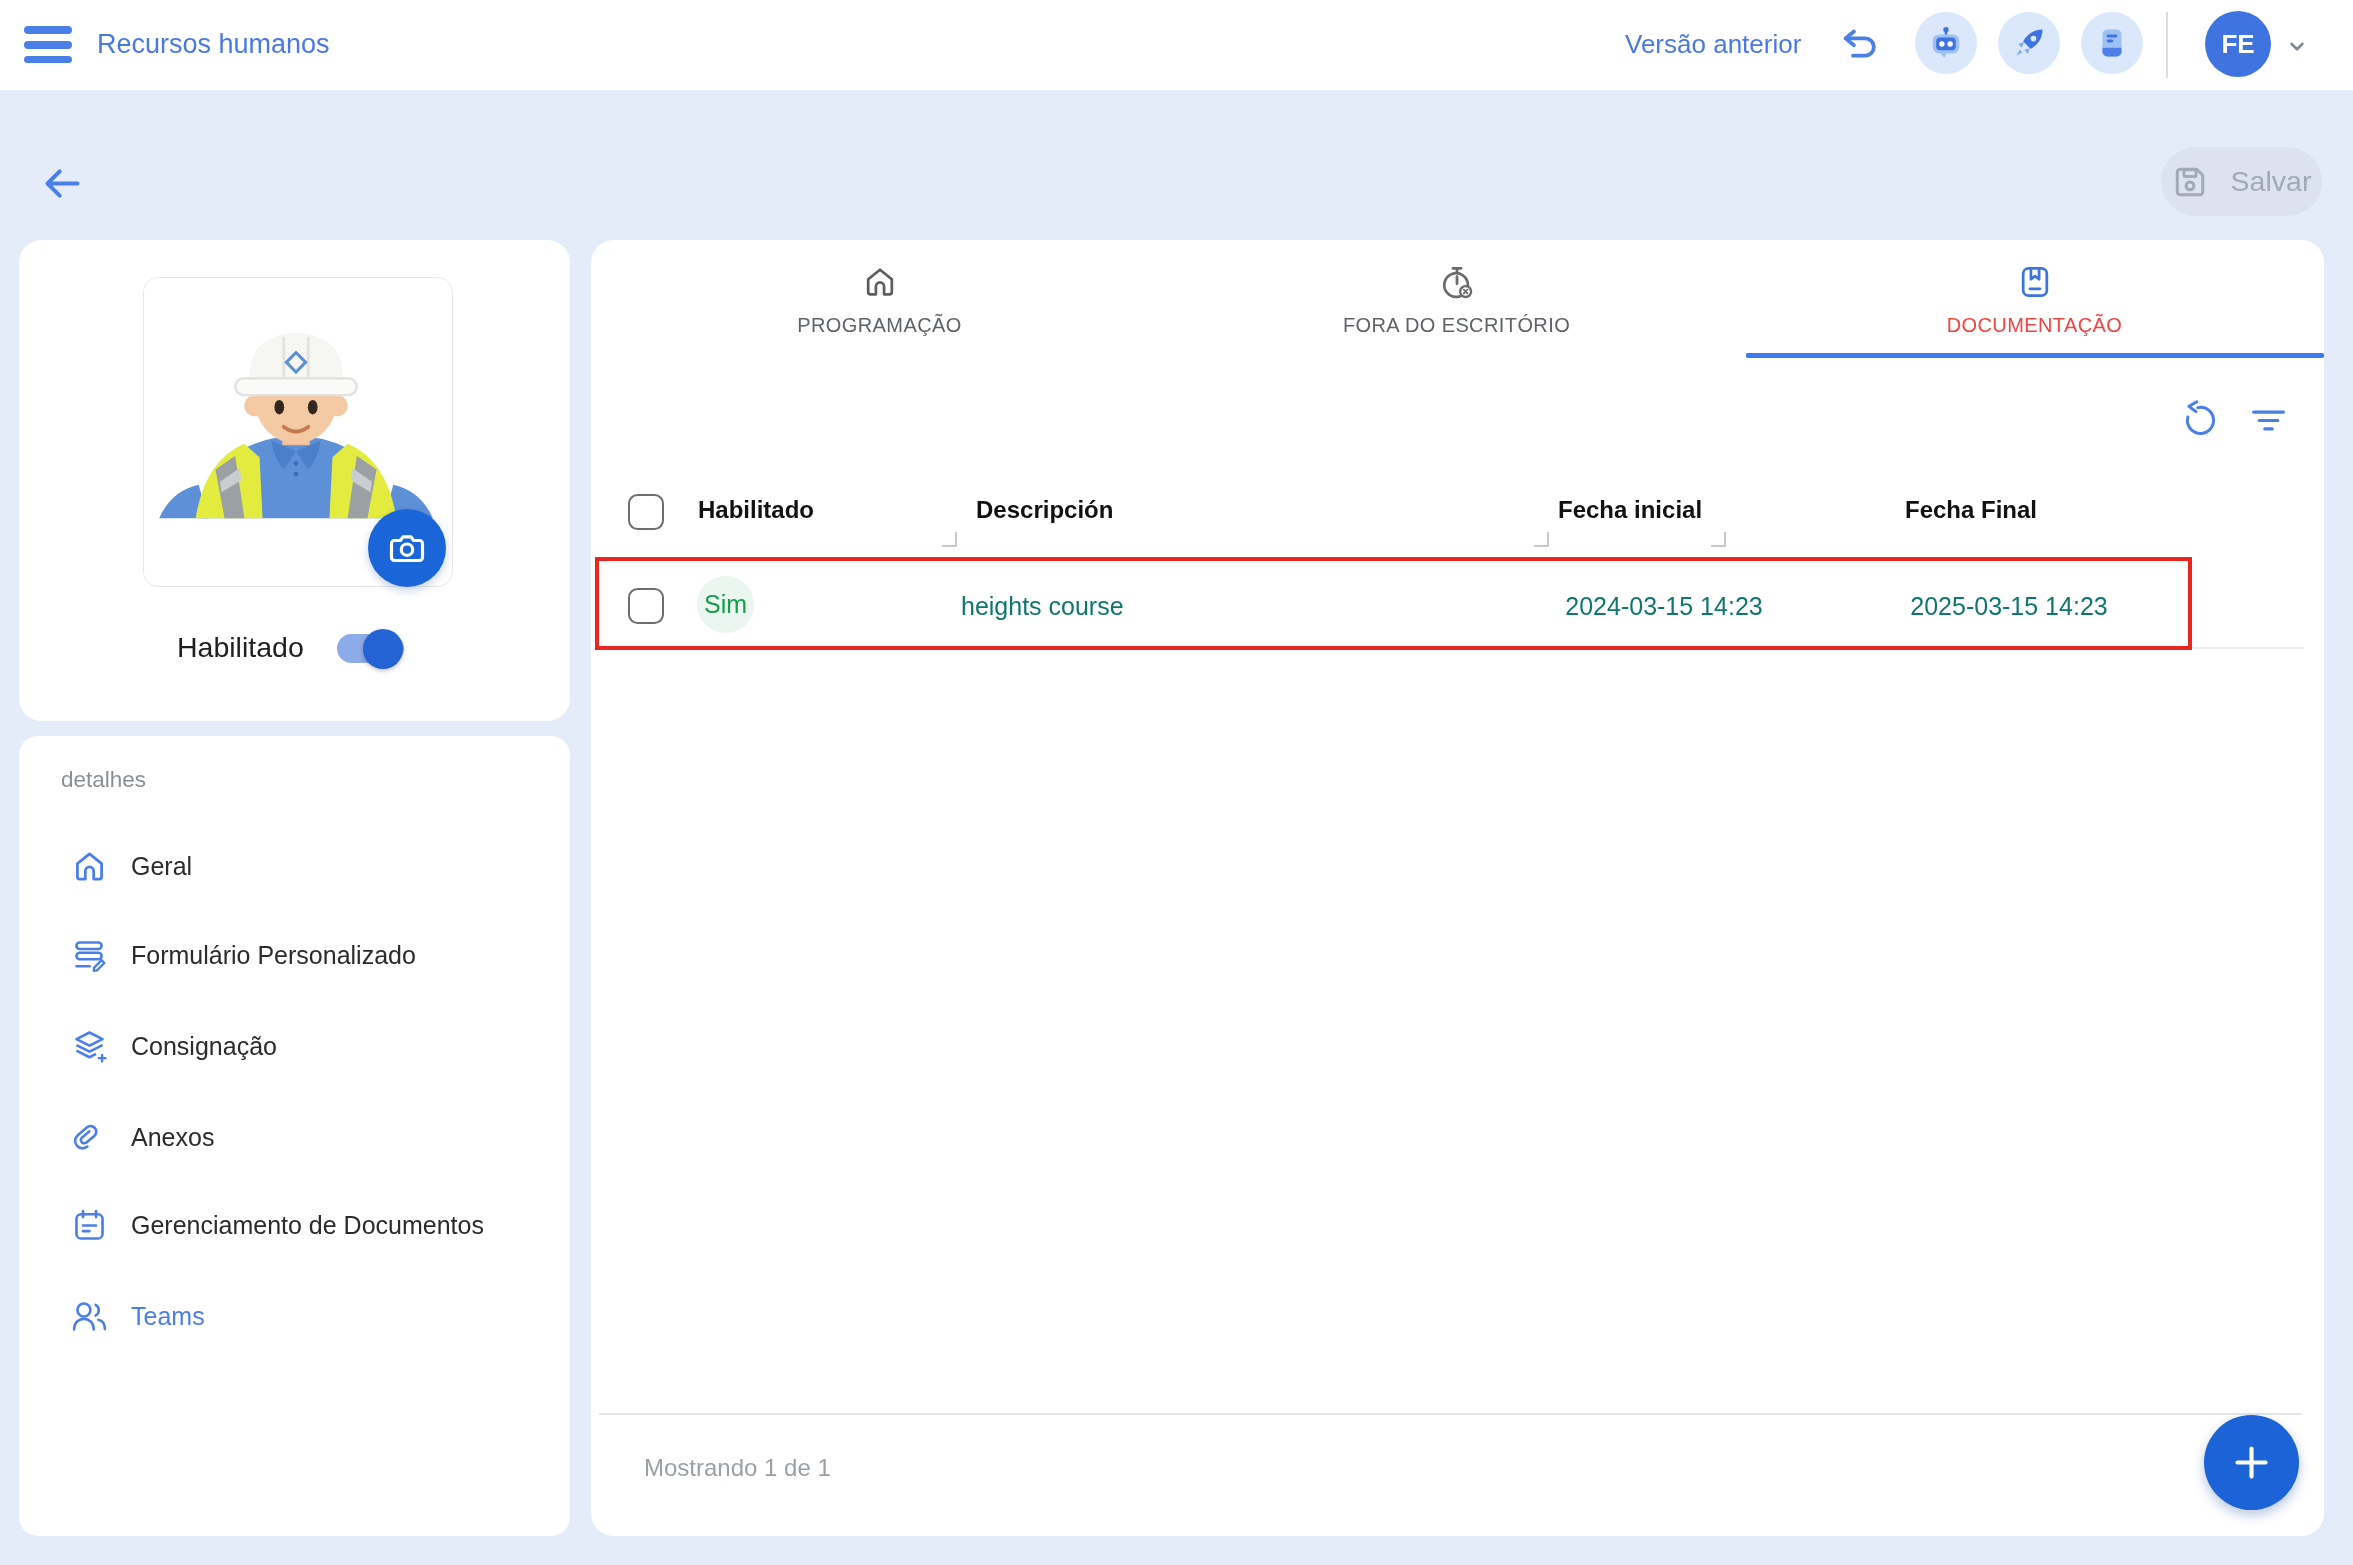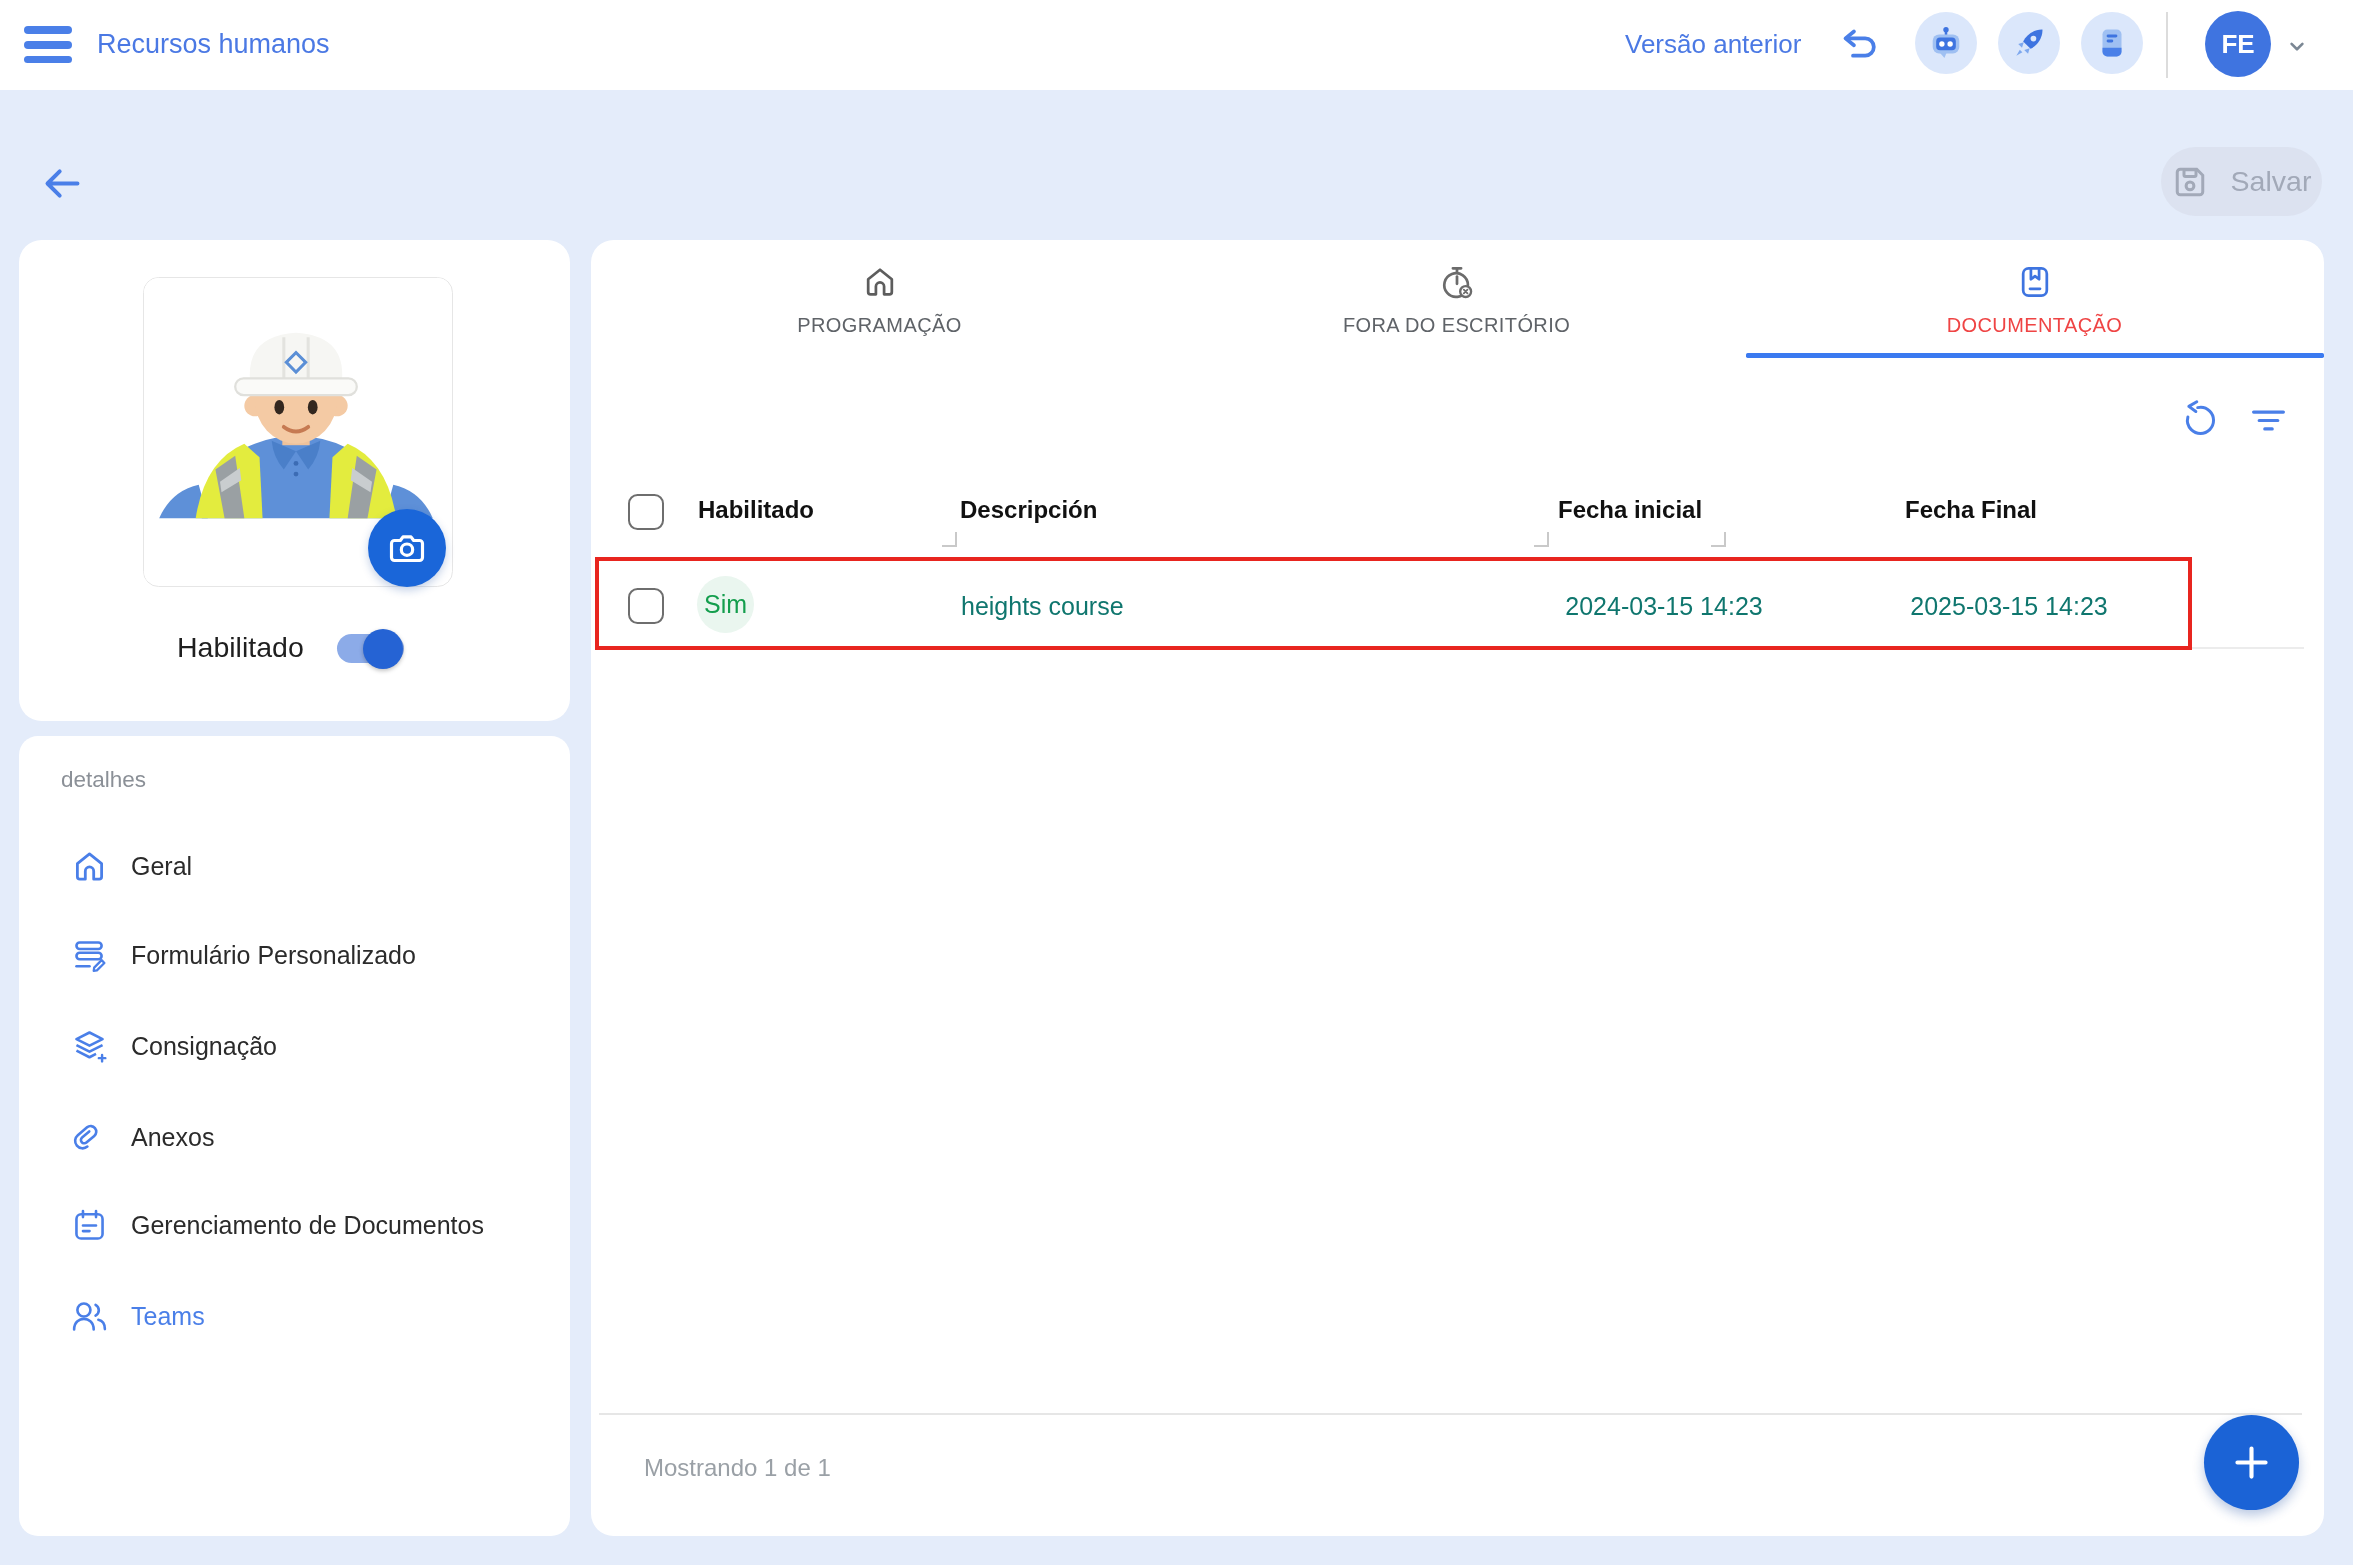--- a/index.html
+++ b/index.html
@@ -43,21 +43,21 @@
   #card-main{left:591px;top:240px;width:1733px;height:1296px;background:#fff;border-radius:22.5px;}
   .tab{top:0;width:577px;height:118px;display:flex;flex-direction:column;align-items:center;justify-content:center;gap:12px;cursor:pointer;}
   .tab .tlabel{font-size:20px;letter-spacing:0.4px;color:#5f6368;font-weight:500;}
   .tab.active .tlabel{color:#ef4444;}
   #tab-underline{left:1155px;top:113px;width:578px;height:5.2px;background:#3b7af0;border-radius:1.7px;}
   .tool-icon{width:41px;height:41px;cursor:pointer;}
   #refresh-btn{left:1589px;top:158px;} #filter-btn{left:1657px;top:160px;}
   .cbx{width:32px;height:32px;border:2.6px solid #6e6e6e;border-radius:9.5px;background:#fff;cursor:pointer;}
   #hdr-cbx{left:37px;top:254px;} #row-cbx{left:37px;top:348px;}
   .hcell{top:256px;font-size:24px;font-weight:bold;color:#111;}
-  #h-habilitado{left:107px;} #h-descripcion{left:369px;} #h-fini{left:967px;} #h-ffin{left:1314px;}
+  #h-habilitado{left:107px;} #h-descripcion{left:385px;} #h-fini{left:967px;} #h-ffin{left:1314px;}
   .resize-mark{top:292px;width:13px;height:13px;border-right:2.6px solid #c9c9c9;border-bottom:2.6px solid #c9c9c9;cursor:col-resize;}
   #rm1{left:351px;} #rm2{left:943px;} #rm3{left:1120px;}
   #red-box{left:3.5px;top:317px;width:1597px;height:93px;border:4.3px solid #e8251f;box-sizing:border-box;}
   #sim-badge{left:106px;top:336px;width:57px;height:57px;border-radius:50%;background:#eaf6ef;
     display:flex;align-items:center;justify-content:center;color:#149e4d;font-size:25px;}
   .cell{top:352px;font-size:25px;color:#0f766e;}
   #c-desc{left:370px;} 
   #c-fini{left:952px;width:242px;text-align:center;} #c-ffin{left:1297px;width:242px;text-align:center;}
   #row-divider{left:5.2px;top:407px;width:1708px;height:1.7px;background:#ececec;}
   #footer-divider{left:7.8px;top:1173px;width:1703px;height:1.7px;background:#e6e6e6;}

